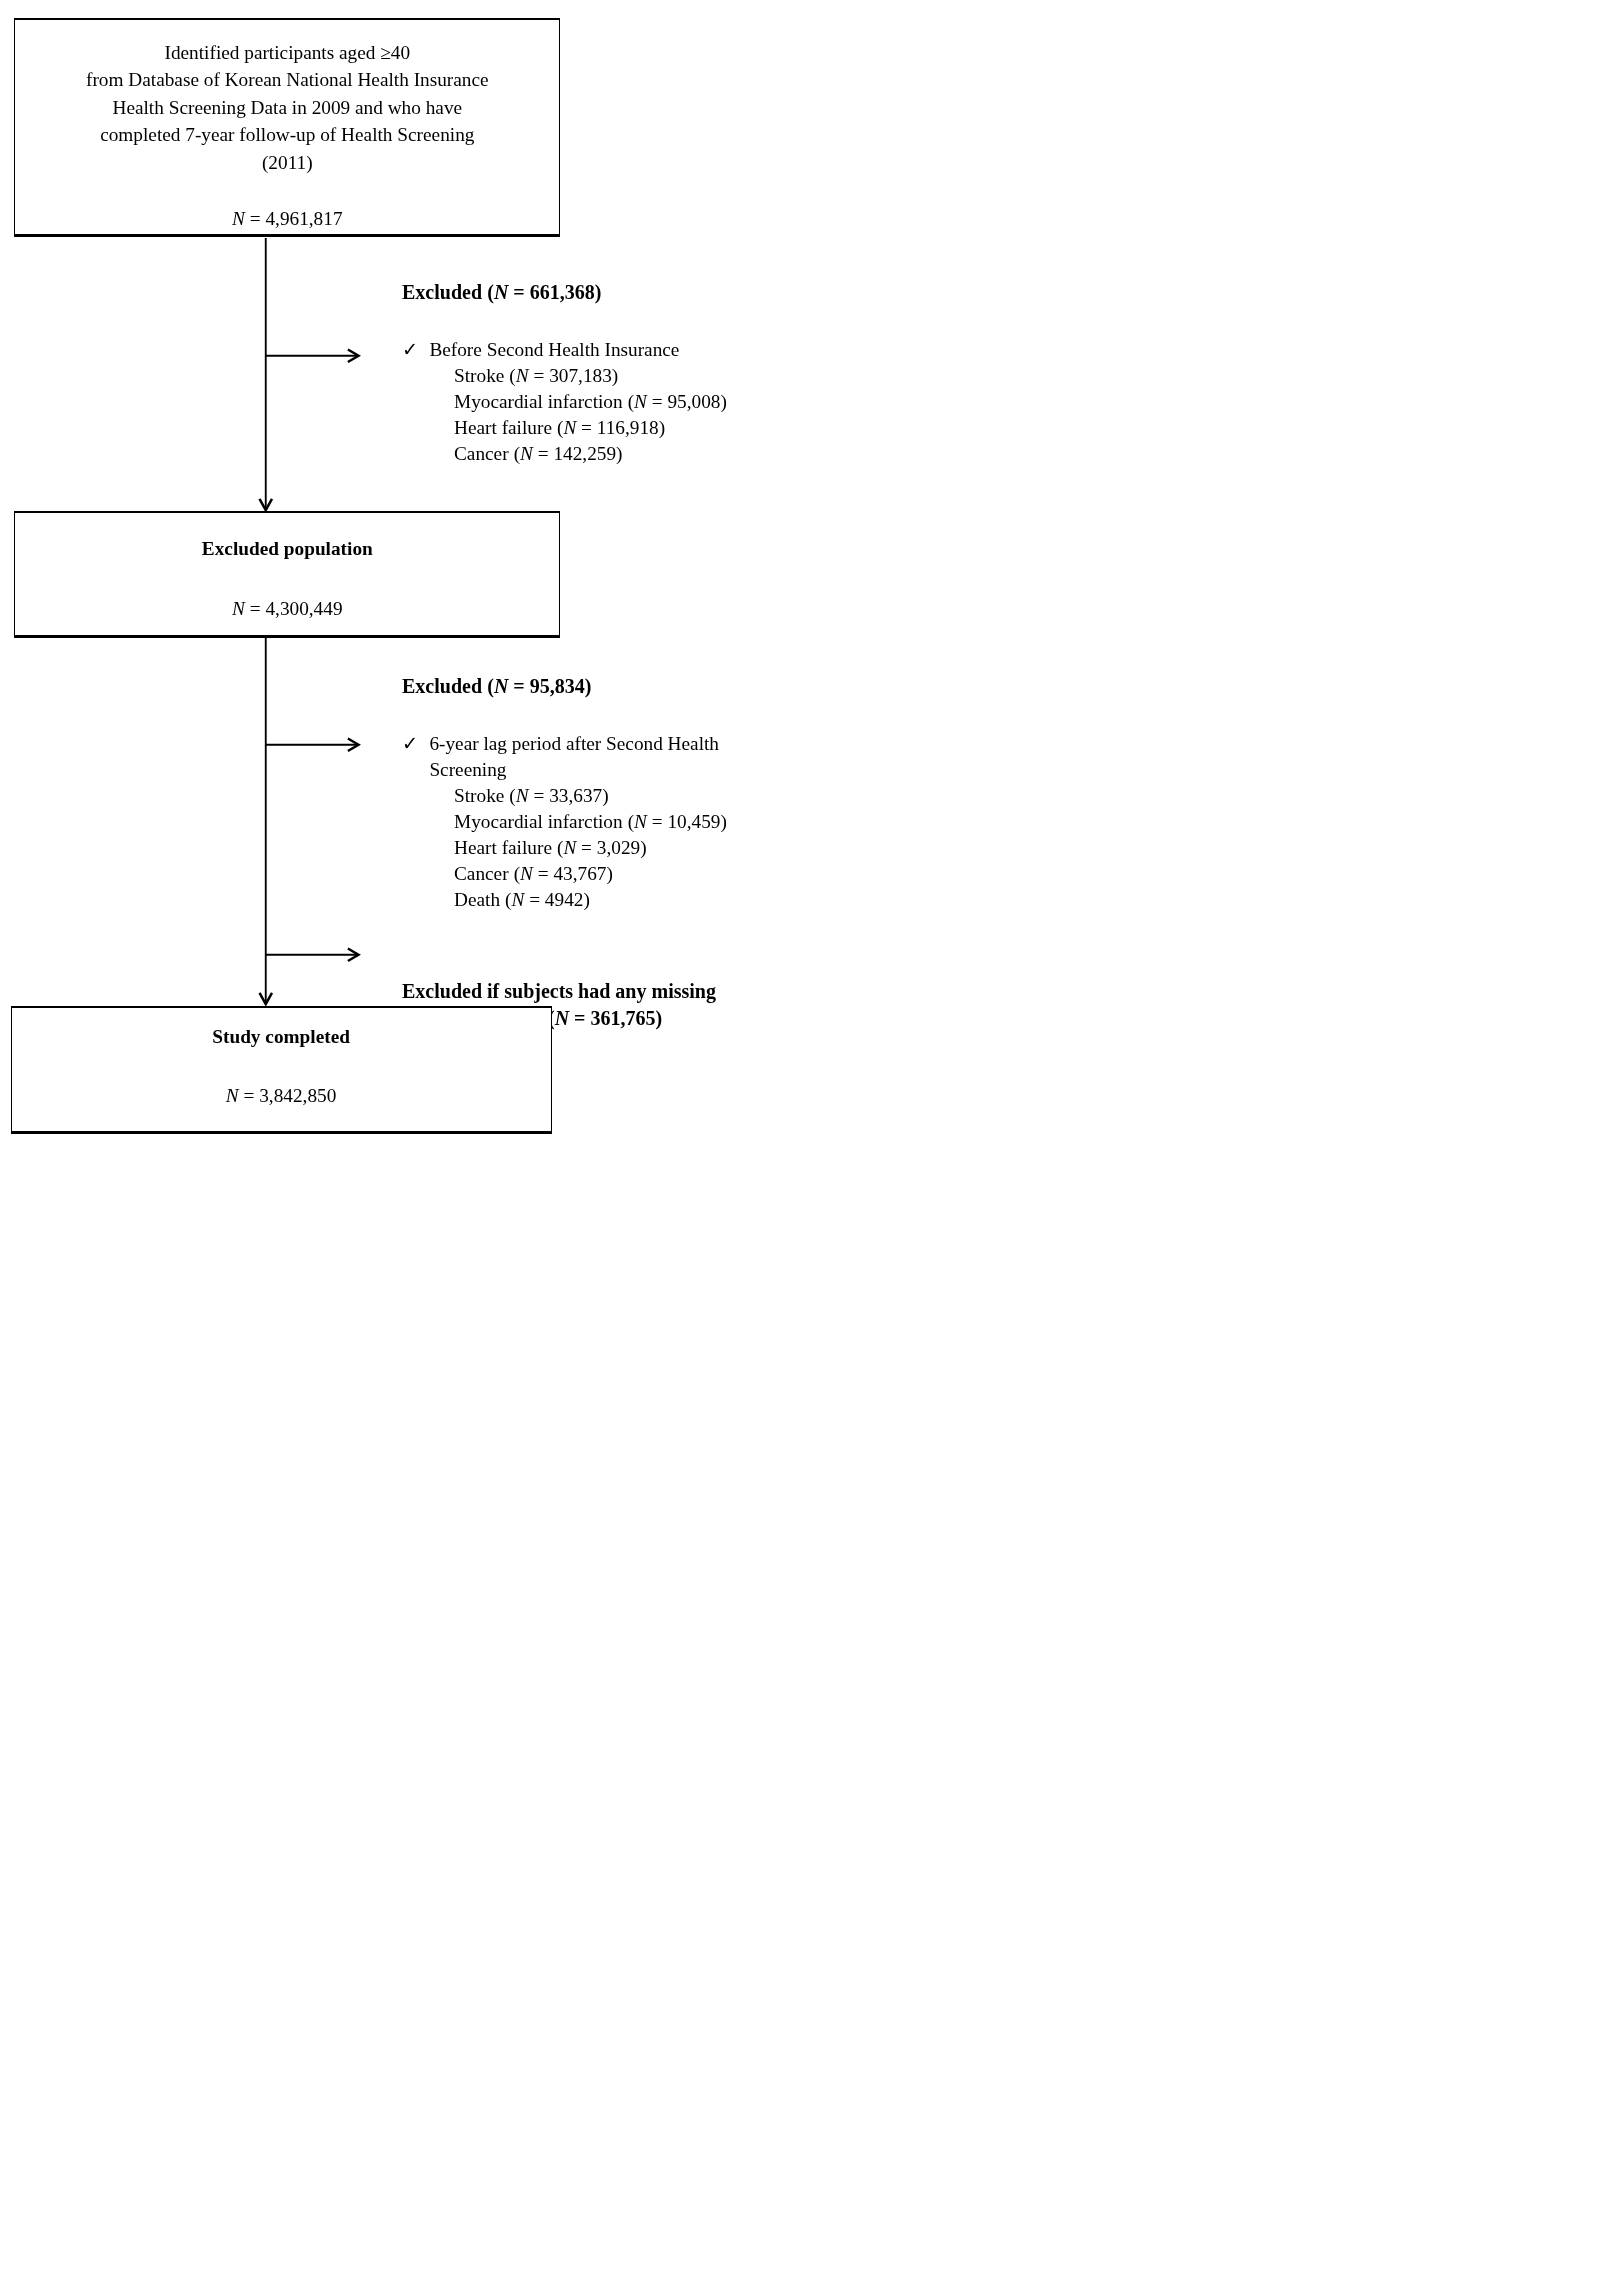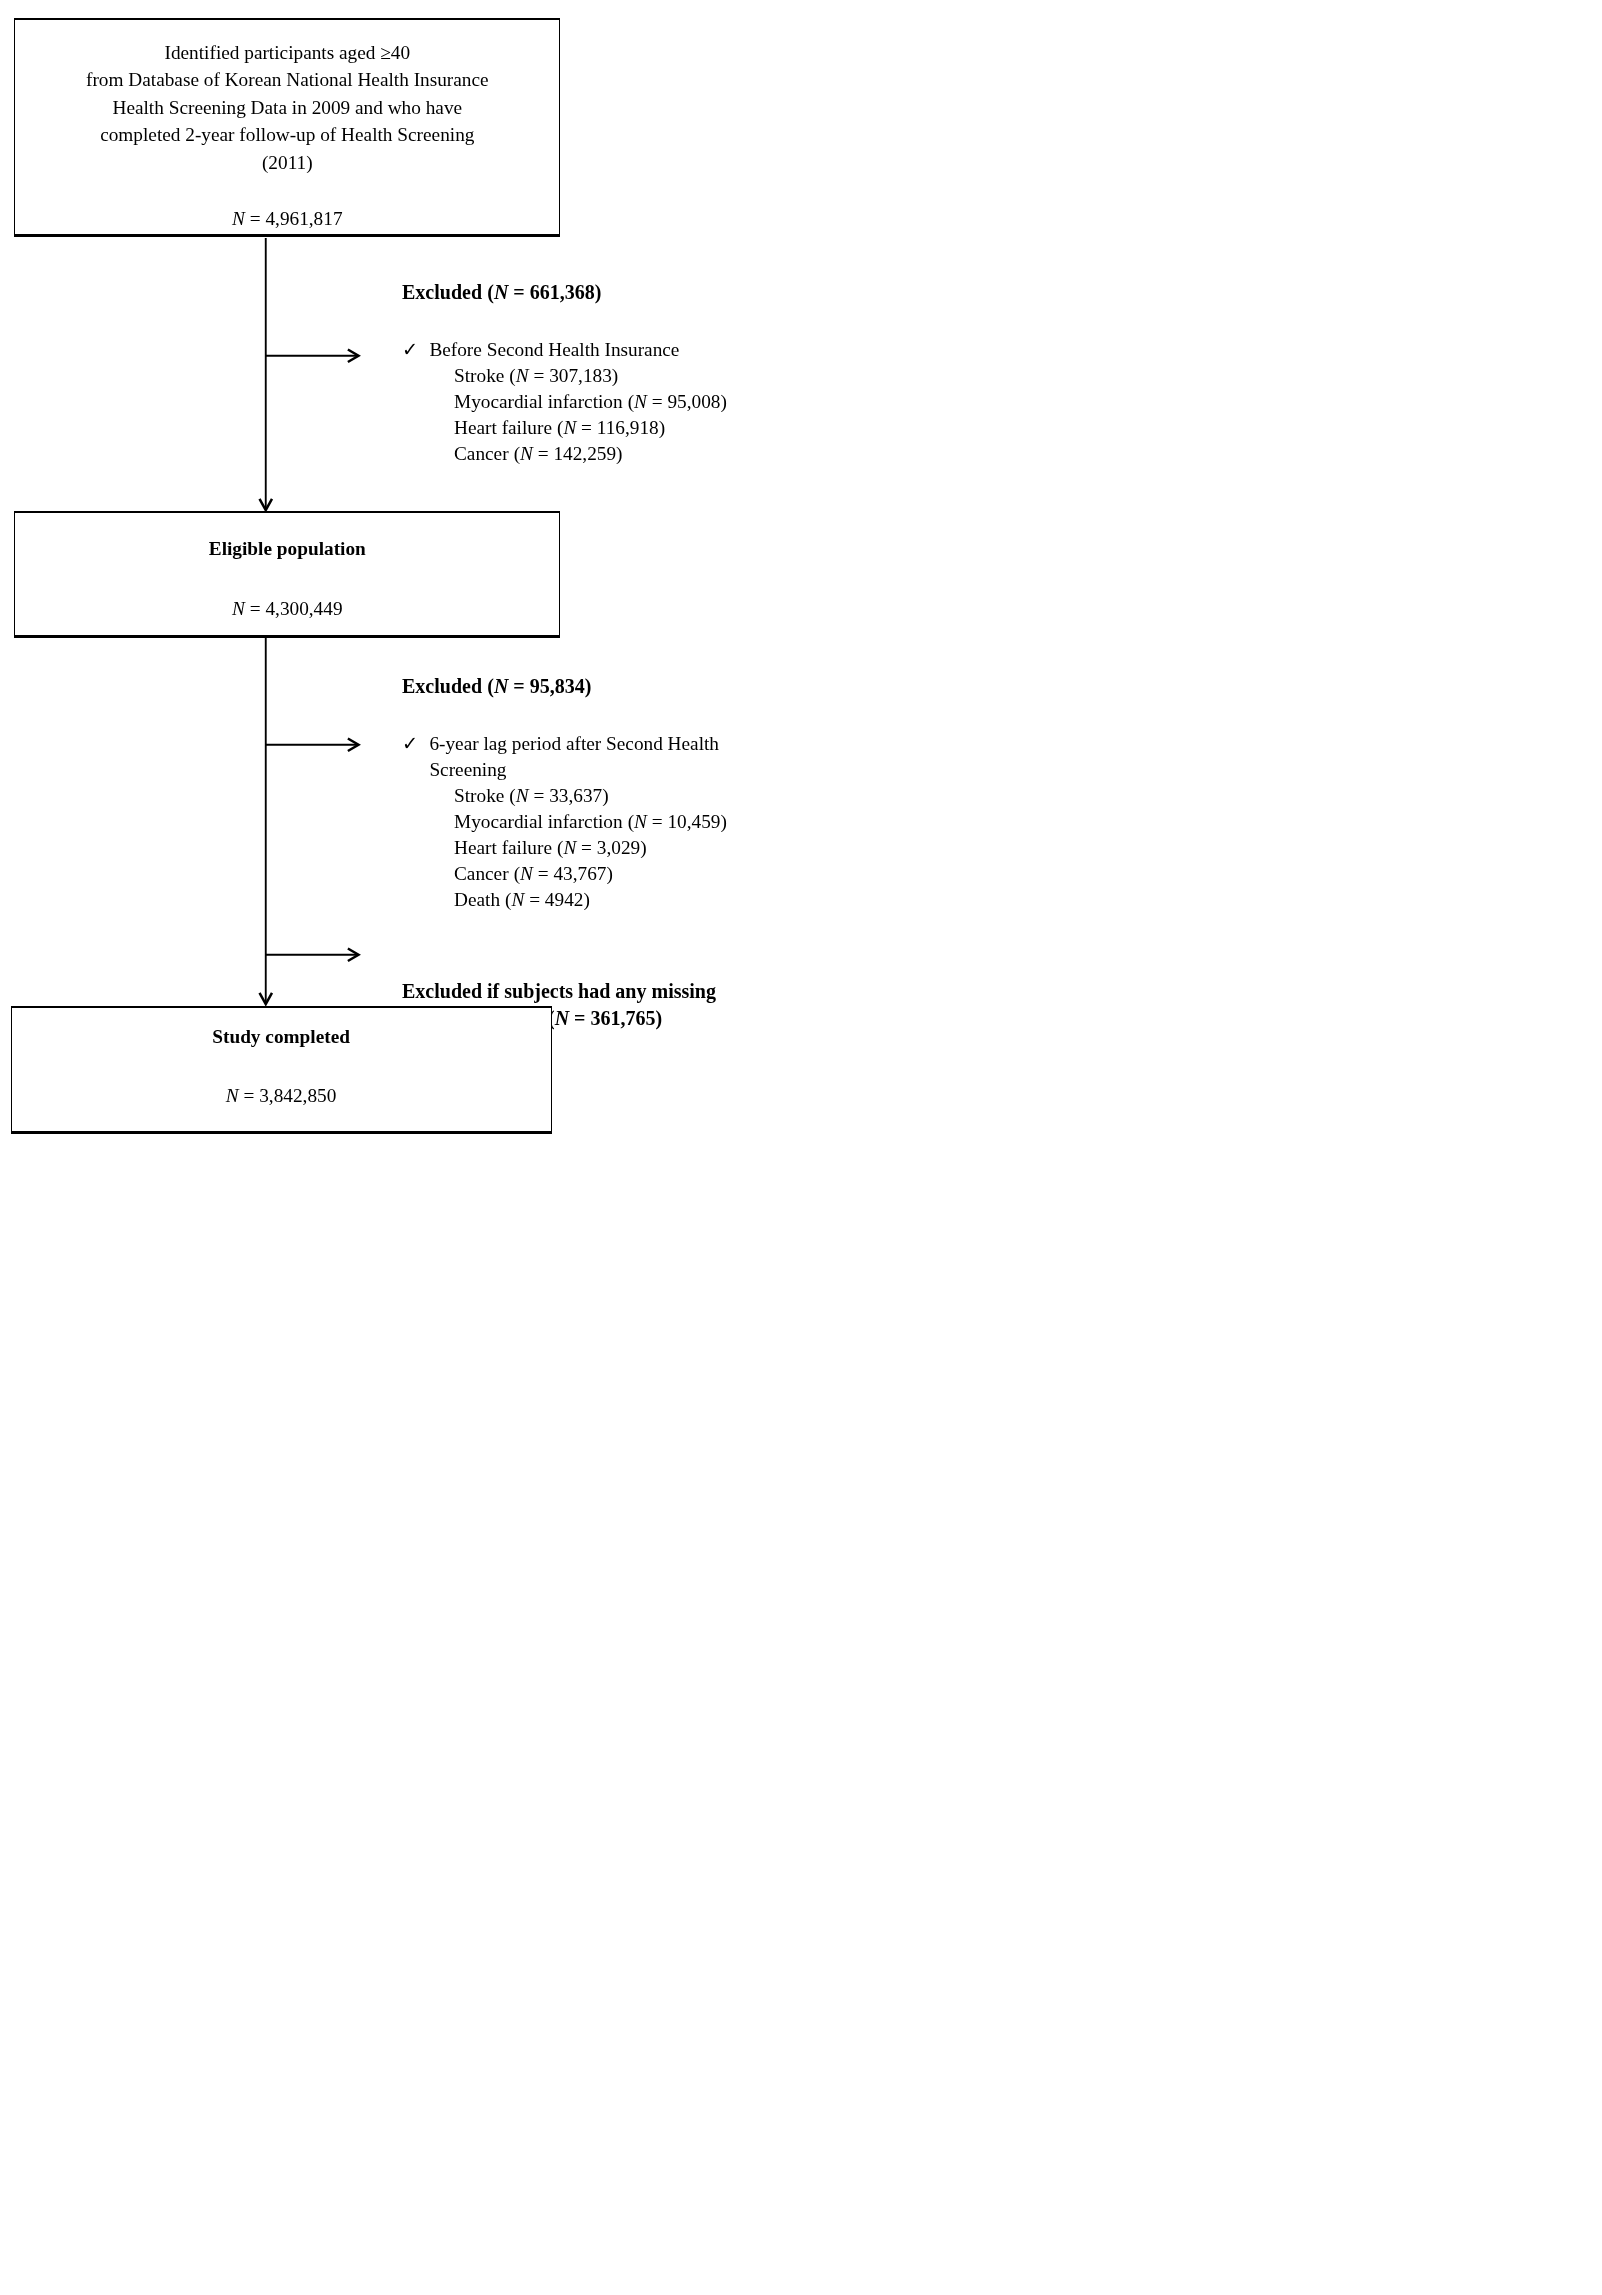--- a/index.html
+++ b/index.html
@@ -92,21 +92,21 @@
 </head>
 <body>
 
 <div class="canvas">
 
   <div class="box box-identified">
     <div>
       <div class="bline">Identified participants aged ≥40</div>
       <div class="bline">from Database of Korean National Health Insurance</div>
       <div class="bline">Health Screening Data in 2009 and who have</div>
-      <div class="bline">completed 2-year follow-up of Health Screening</div>
+      <div class="bline">completed 7-year follow-up of Health Screening</div>
       <div class="bline">(2011)</div>
     </div>
     <div class="nline"><i>N</i> = 4,961,817</div>
   </div>
 
   <svg class="arr" style="left:257px; top:238px;" width="17.5" height="274" viewBox="0 0 28 439">
     <line x1="14" y1="0" x2="14" y2="435" stroke="#000000" stroke-width="3"></line>
     <polyline points="4,418 14,436 24,418" fill="none" stroke="#000000" stroke-width="4"></polyline>
   </svg>
 
@@ -127,21 +127,21 @@
       <div>
           <div class="sub-item"><span>Stroke</span><span class="nparen">(<i>N</i> = 307,183)</span></div>
           <div class="sub-item"><span>Myocardial infarction</span><span class="nparen">(<i>N</i> = 95,008)</span></div>
           <div class="sub-item"><span>Heart failure</span><span class="nparen">(<i>N</i> = 116,918)</span></div>
           <div class="sub-item"><span>Cancer</span><span class="nparen">(<i>N</i> = 142,259)</span></div>
         </div>
     </div>
   </div>
 
   <div class="box box-eligible">
-    <div class="box-title">Eligible population</div>
+    <div class="box-title">Excluded population</div>
     <div class="nline"><i>N</i> = 4,300,449</div>
   </div>
 
   <svg class="arr" style="left:257px; top:638px;" width="17.5" height="368" viewBox="0 0 28 590">
     <line x1="14" y1="0" x2="14" y2="586" stroke="#000000" stroke-width="3"></line>
     <polyline points="4,569 14,587 24,569" fill="none" stroke="#000000" stroke-width="4"></polyline>
   </svg>
 
   <svg class="arr" style="left:266px; top:736px;" width="95" height="17.5" viewBox="0 0 152 28">
     <line x1="0" y1="14" x2="147" y2="14" stroke="#000000" stroke-width="3"></line>

